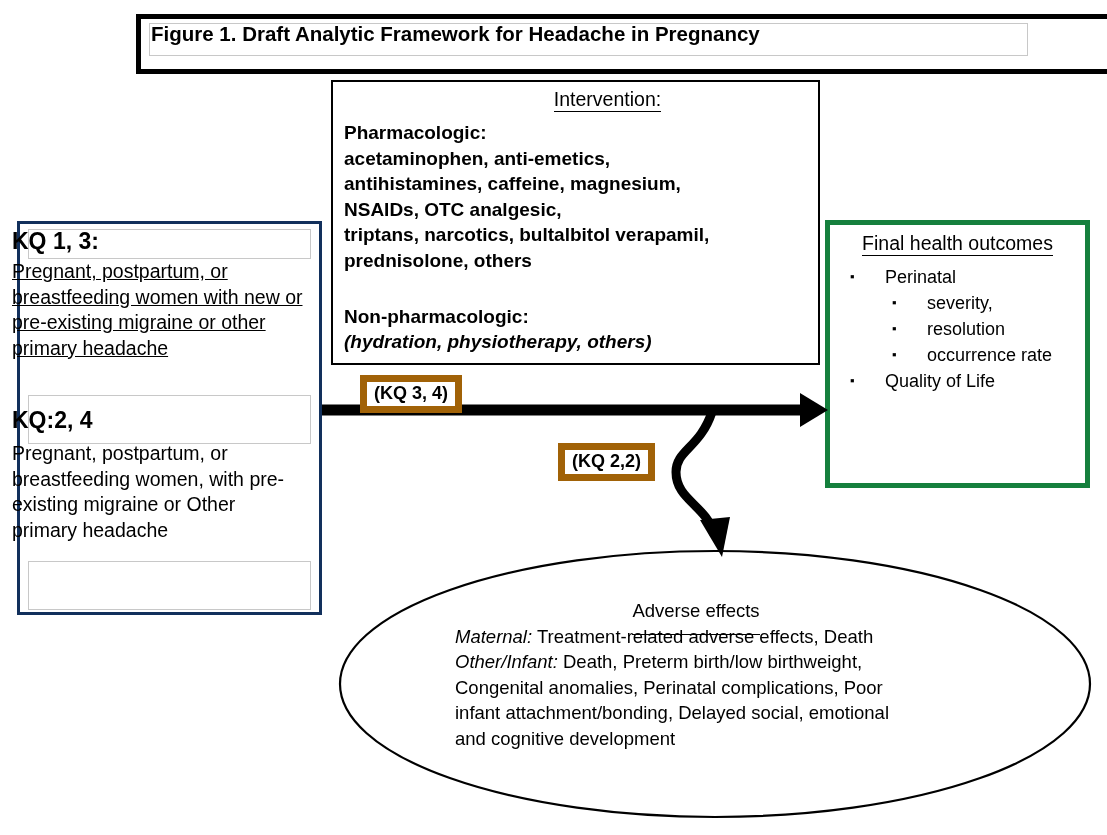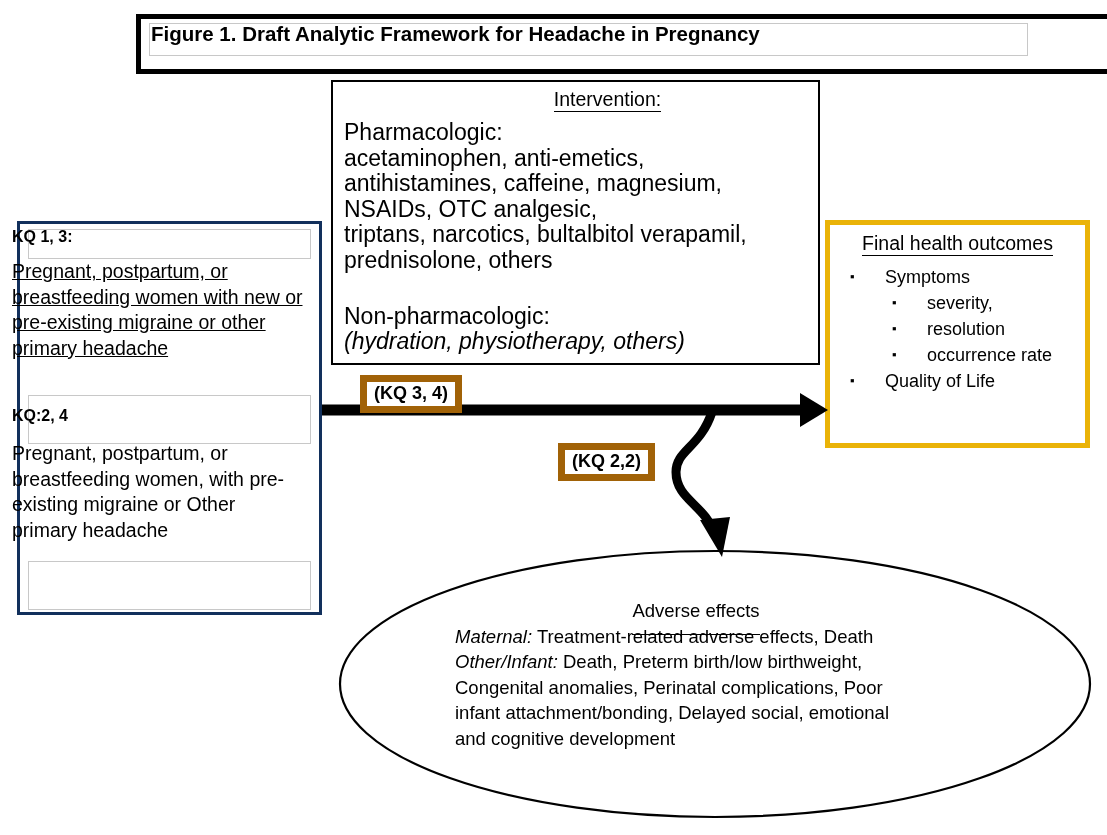--- a/index.html
+++ b/index.html
@@ -70,23 +70,24 @@
     font-size: 19.5px;
     padding-left: 32px;
   }
   #intervention-heading span {
     border-bottom: 1px solid #000;
     padding-bottom: 1px;
   }
   .interv-body {
     position: absolute;
     left: 11px;
-    font-size: 23px;
+    font-size: 19px;
     line-height: 25.5px;
     white-space: pre-line;
+    font-weight: bold;
   }
   #interv-pharm { top: 38px; }
   #interv-nonpharm-label { top: 222px; }
   #interv-nonpharm-items {
     top: 247px;
     font-style: italic;
   }
 
   
   #kq-box {
@@ -105,21 +106,21 @@
     width: 283px;
     border: 1px solid #c8c8c8;
     box-sizing: border-box;
     background: #ffffff;
   }
   #kq-sub-1 { top: 5px;   height: 30px; }
   #kq-sub-2 { top: 171px; height: 49px; }
   #kq-sub-3 { top: 337px; height: 49px; }
   .kq-head {
     position: absolute;
-    font-size: 16px;
+    font-size: 23px;
     font-weight: bold;
     left: 12px;
   }
   #kq-head-1 { top: 228px; }
   #kq-head-2 { top: 407px; }
   .kq-body {
     position: absolute;
     left: 12px;
     width: 292px;
     font-size: 19.5px;
@@ -128,22 +129,22 @@
   }
   #kq-body-1 { top: 259px; text-decoration: underline; }
   #kq-body-2 { top: 441px; }
 
   
   #outcomes-box {
     position: absolute;
     left: 825px;
     top: 220px;
     width: 265px;
-    height: 228px;
-    border: 5px solid #eab308;
+    height: 268px;
+    border: 5px solid #15803d;
     box-sizing: border-box;
     background: #ffffff;
   }
   #outcomes-heading {
     position: absolute;
     left: 0;
     top: 7px;
     width: 100%;
     text-align: center;
     font-size: 19.5px;
@@ -257,21 +258,21 @@
   <div class="kq-head" id="kq-head-1">KQ 1, 3:</div>
   <div class="kq-body" id="kq-body-1">Pregnant, postpartum, or breastfeeding women with new or pre-existing migraine or other primary headache</div>
   <div class="kq-head" id="kq-head-2">KQ:2, 4</div>
   <div class="kq-body" id="kq-body-2">Pregnant, postpartum, or breastfeeding women, with pre-existing migraine or Other primary headache</div>
 
   <div id="outcomes-box">
     <div id="outcomes-heading">
       <span>Final health outcomes</span>
     </div>
     <div id="outcomes-list">
-      <div class="bullet-l1"><span class="sq">▪</span><span>Symptoms</span></div>
+      <div class="bullet-l1"><span class="sq">▪</span><span>Perinatal</span></div>
       <div class="bullet-l2"><span class="sq">▪</span><span>severity,</span></div>
       <div class="bullet-l2"><span class="sq">▪</span><span>resolution</span></div>
       <div class="bullet-l2"><span class="sq">▪</span><span>occurrence rate</span></div>
       <div class="bullet-l1"><span class="sq">▪</span><span>Quality of Life</span></div>
     </div>
   </div>
 
   <svg id="vector-layer" viewBox="0 0 1107 835">
 
     <g>

